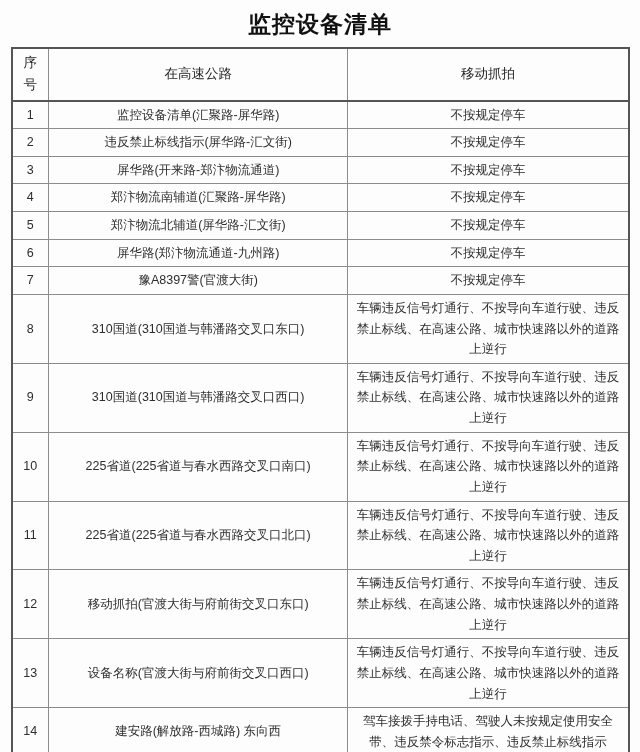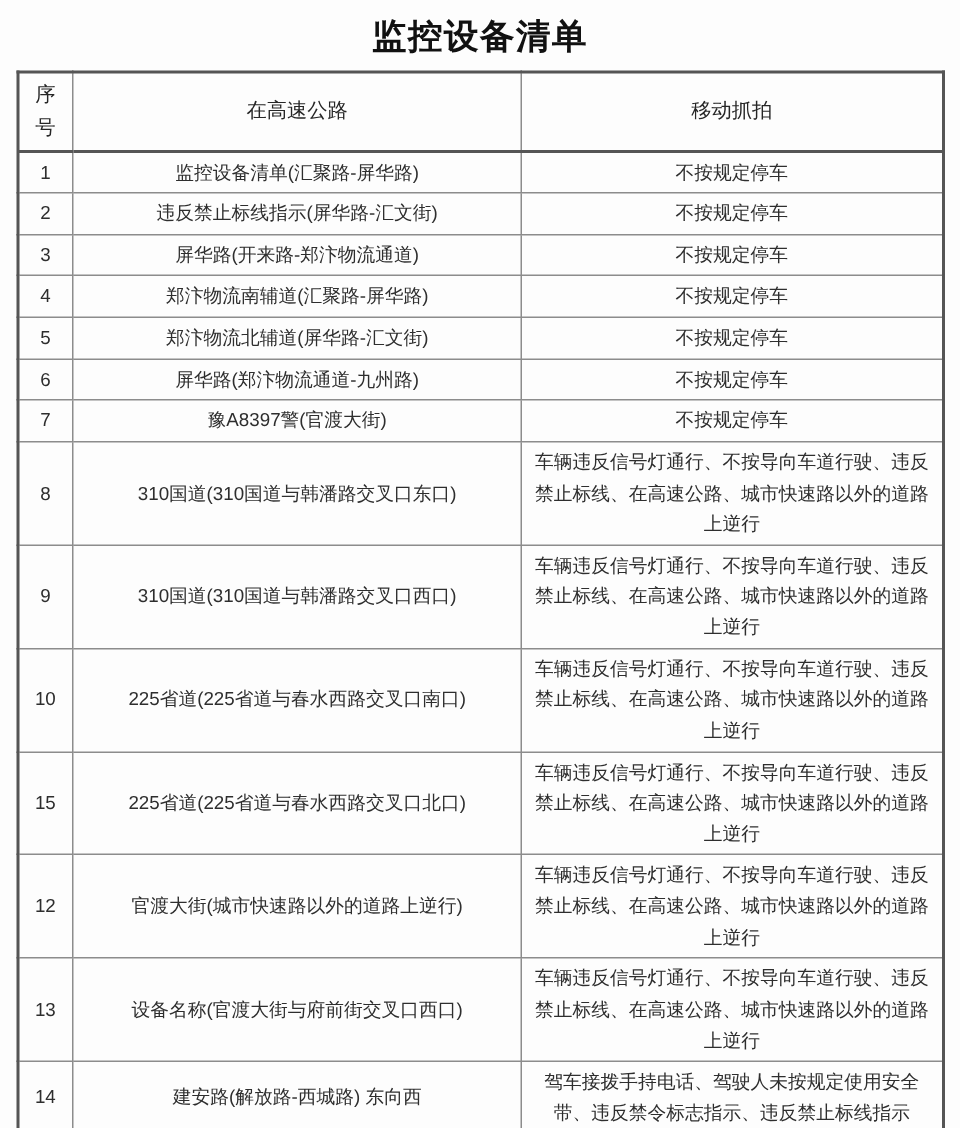--- a/index.html
+++ b/index.html
@@ -119,27 +119,27 @@
           <td>9</td>
           <td>310国道(310国道与韩潘路交叉口西口)</td>
           <td>车辆违反信号灯通行、不按导向车道行驶、违反禁止标线、在高速公路、城市快速路以外的道路上逆行</td>
         </tr>
         <tr>
           <td>10</td>
           <td>225省道(225省道与春水西路交叉口南口)</td>
           <td>车辆违反信号灯通行、不按导向车道行驶、违反禁止标线、在高速公路、城市快速路以外的道路上逆行</td>
         </tr>
         <tr>
-          <td>15</td>
+          <td>11</td>
           <td>225省道(225省道与春水西路交叉口北口)</td>
           <td>车辆违反信号灯通行、不按导向车道行驶、违反禁止标线、在高速公路、城市快速路以外的道路上逆行</td>
         </tr>
         <tr>
           <td>12</td>
-          <td>官渡大街(城市快速路以外的道路上逆行)</td>
+          <td>移动抓拍(官渡大街与府前街交叉口东口)</td>
           <td>车辆违反信号灯通行、不按导向车道行驶、违反禁止标线、在高速公路、城市快速路以外的道路上逆行</td>
         </tr>
         <tr>
           <td>13</td>
           <td>设备名称(官渡大街与府前街交叉口西口)</td>
           <td>车辆违反信号灯通行、不按导向车道行驶、违反禁止标线、在高速公路、城市快速路以外的道路上逆行</td>
         </tr>
         <tr>
           <td>14</td>
           <td>建安路(解放路-西城路) 东向西</td>

